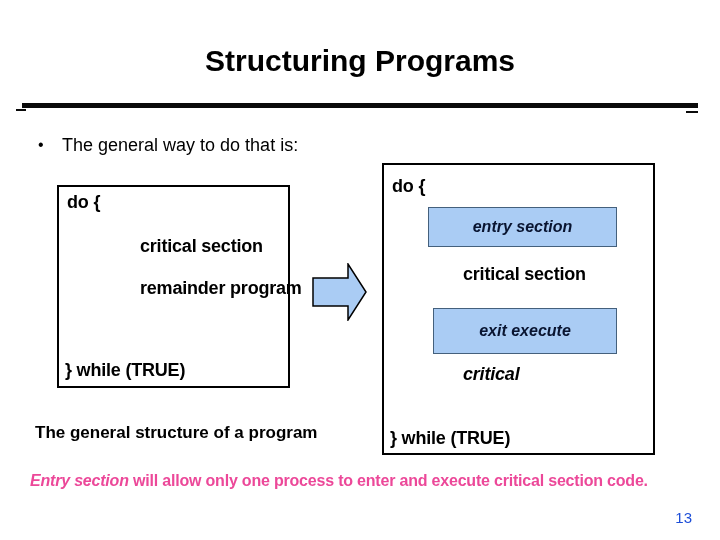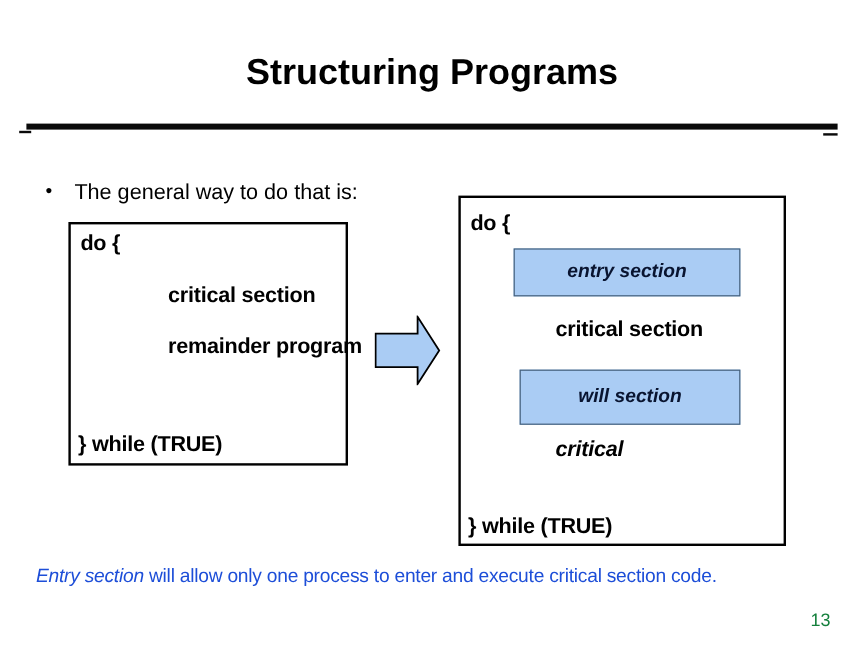--- a/index.html
+++ b/index.html
@@ -10,21 +10,21 @@
     margin:0 auto;
   }
   .abs{position:absolute;white-space:nowrap;}
   .title{
     left:0;right:0;top:44px;text-align:center;
     font-size:30px;font-weight:700;letter-spacing:0px;color:#000;
   }
   .rule-thick{left:22px;top:103px;width:676px;height:5px;background:#0a0a0a;}
   .rule-tick-left{left:16px;top:109px;width:10px;height:2px;background:#0a0a0a;}
   .rule-tick-right{left:686px;top:111px;width:12px;height:2px;background:#0a0a0a;}
-  .bullet-line{left:38px;top:150px;font-size:18px;color:#000;}
+  .bullet-line{left:38px;top:135px;font-size:18px;color:#000;}
   .bullet-marker{display:inline-block;width:24px;font-size:16px;vertical-align:top;padding-top:1px;}
   .program-box{border:2px solid #000;background:#fff;}
   .left-box{left:57px;top:185px;width:233px;height:203px;}
   .right-box{left:382px;top:163px;width:273px;height:292px;}
   .box-text{font-size:18px;font-weight:700;letter-spacing:-0.2px;color:#000;}
   .lb-do{left:67px;top:192px;}
   .lb-critical{left:140px;top:236px;}
   .lb-remainder{left:140px;top:278px;}
   .lb-while{left:65px;top:360px;}
   .rb-do{left:392px;top:176px;}
@@ -33,23 +33,23 @@
     display:flex;align-items:center;justify-content:center;
     font-style:italic;font-weight:700;color:#091430;font-size:16px;
   }
   .entry-box{left:428px;top:207px;width:189px;height:40px;}
   .rb-critical{left:463px;top:264px;}
   .exit-box{left:433px;top:308px;width:184px;height:46px;}
   .rb-remainder{left:463px;top:364px;font-style:italic;}
   .rb-while{left:390px;top:428px;}
   .arrow-wrap{left:312px;top:263px;width:56px;height:58px;}
   .caption{left:35px;top:423px;font-size:17px;font-weight:700;color:#000;}
-  .footer-note{left:30px;top:472px;font-size:16px;font-weight:400;color:#1d4ed8;letter-spacing:-0.2px;}
+  .footer-note{left:30px;top:472px;font-size:16px;font-weight:700;color:#ec4899;letter-spacing:-0.2px;}
   .footer-note .it{font-style:italic;}
-  .page-number{right:28px;top:509px;font-size:15px;color:#15803d;}
+  .page-number{right:28px;top:509px;font-size:15px;color:#1d4ed8;}
 </style>
 </head>
 <body>
 
 <div class="slide">
 
   <div class="abs title">Structuring Programs</div>
 
   <div class="abs rule-thick"></div>
   <div class="abs rule-tick-left"></div>
@@ -71,25 +71,26 @@
     </svg>
   </div>
 
   <div class="abs program-box right-box"></div>
   <div class="abs box-text rb-do">do {</div>
   <div class="abs hl-box entry-box">
     <span>entry section</span>
   </div>
   <div class="abs box-text rb-critical">critical section</div>
   <div class="abs hl-box exit-box">
-    <span>will section</span>
+    <span>exit execute</span>
   </div>
   <div class="abs box-text rb-remainder">critical</div>
   <div class="abs box-text rb-while">} while (TRUE)</div>
 
+  <div class="abs caption">The general structure of a program</div>
 
   <div class="abs footer-note">
     <span class="it">Entry section</span><span> will allow only one process to enter and execute critical section code.</span>
   </div>
 
   <div class="abs page-number">13</div>
 
 </div>
 
 </body></html>

